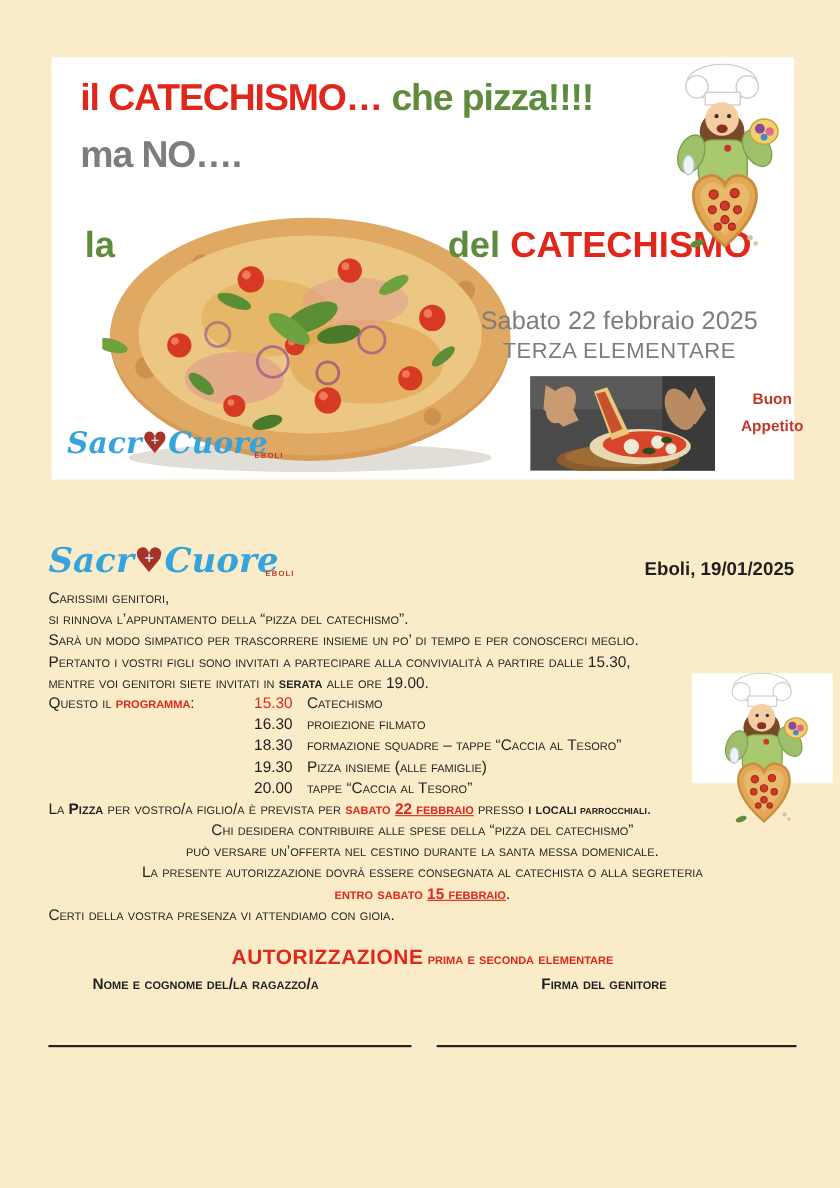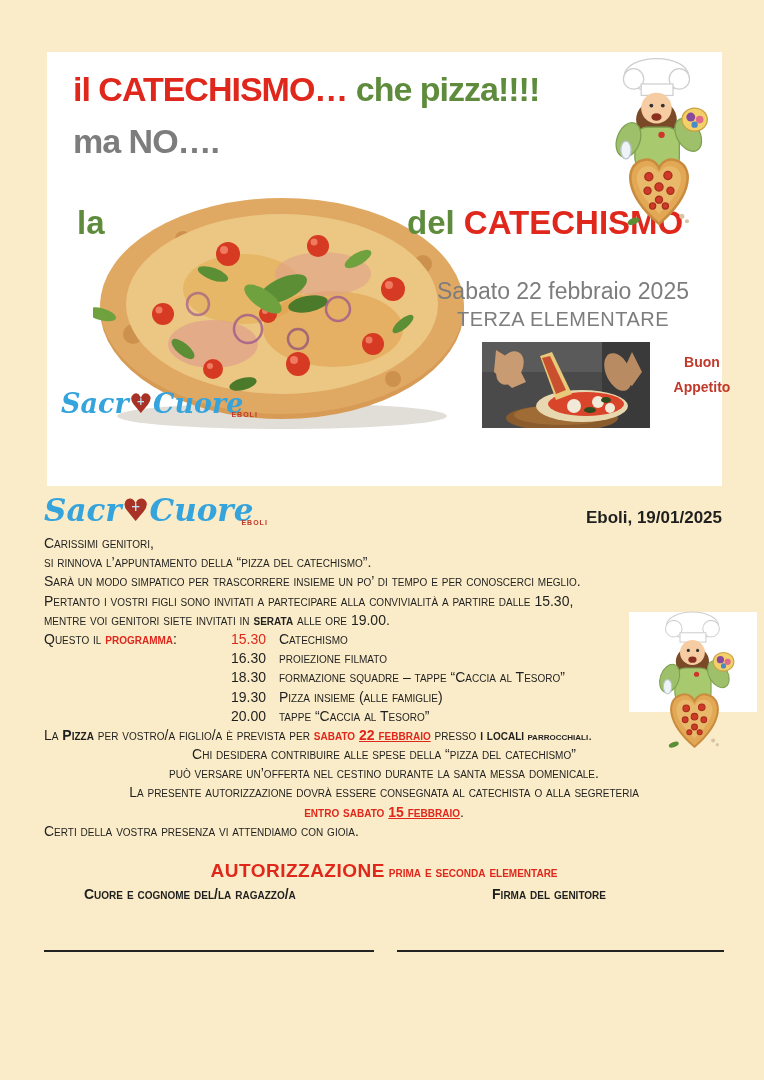--- a/index.html
+++ b/index.html
@@ -1,19 +1,19 @@
 <!DOCTYPE html>
 <html><head>
 <meta charset="utf-8">
 <style>
   html,body{margin:0;padding:0;}
   .page{position:relative;width:764px;height:1080px;background:#faecc8;overflow:hidden;
         font-family:"Liberation Sans",sans-serif;color:#1f1f1f;}
   
-  .poster{position:absolute;left:47px;top:52px;width:675px;height:434px;background:#ffffff;}
+  .poster{position:absolute;left:47px;top:52px;width:675px;height:384px;background:#ffffff;}
   .t1{position:absolute;left:26px;top:18px;font-size:34px;font-weight:bold;letter-spacing:-1px;white-space:nowrap;}
   .t1 .red{color:#e0271c;} .t1 .green{color:#5e8c3c;}
   .t2{position:absolute;left:26px;top:70px;font-size:34px;font-weight:bold;color:#7d7d7d;letter-spacing:-1px;}
   .la{position:absolute;left:30px;top:152px;font-size:33px;font-weight:bold;color:#5e8c3c;}
   .delline{position:absolute;left:360px;top:152px;font-size:33px;font-weight:bold;white-space:nowrap;}
   .delline .green{color:#5e8c3c;} .delline .red{color:#e0271c;}
   .pizza-svg{position:absolute;left:46px;top:142px;width:378px;height:238px;}
   .chef1{position:absolute;left:546px;top:4px;width:132px;height:178px;}
   .datebox{position:absolute;left:348px;top:226px;width:336px;text-align:center;color:#7d7d7d;}
   .datebox .d1{font-size:23px;}
@@ -229,21 +229,21 @@
     <svg viewBox="0 0 100 140" width="135" height="145">
         <use href="#chef-g"></use>
       </svg>
   </div>
 
   <div class="form">
     <div class="ftitle">
       <span class="main">AUTORIZZAZIONE</span><span class="sub"> prima e seconda elementare</span>
     </div>
     <div class="fcols">
-      <span class="b">Cuore e cognome del/la ragazzo/a</span>
+      <span class="b">Nome e cognome del/la ragazzo/a</span>
       <span class="b">Firma del genitore</span>
     </div>
     <div class="sig">
       <div class="line l1"></div>
       <div class="line l2"></div>
     </div>
   </div>
 
 </div>
 

